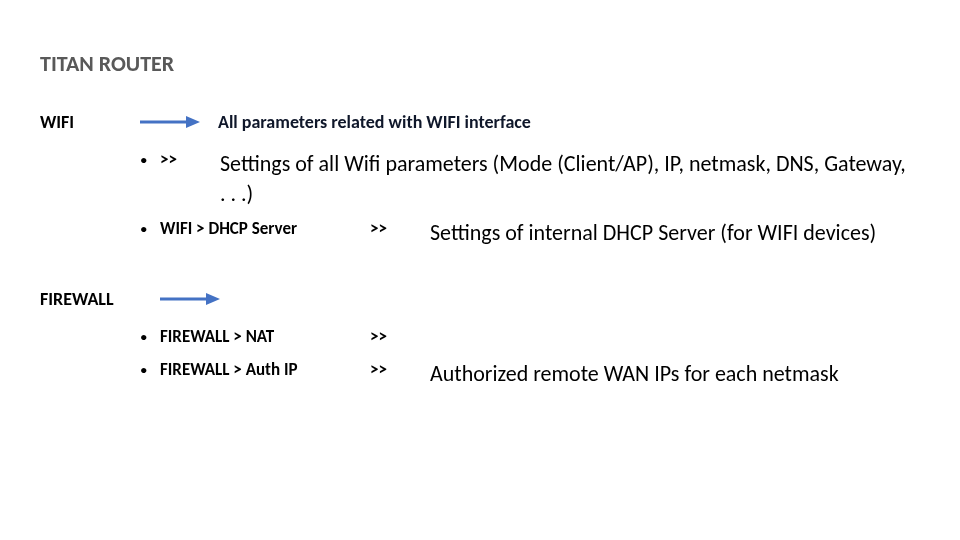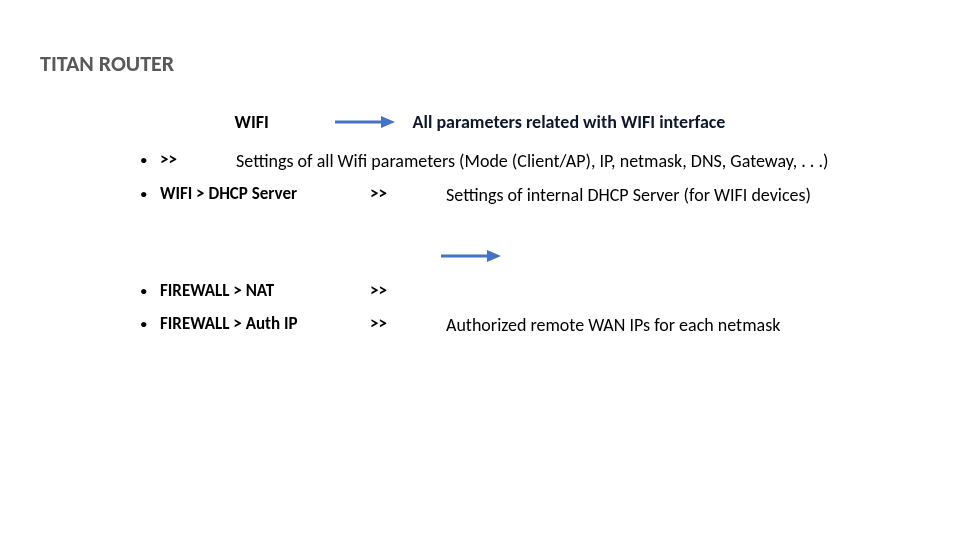--- a/index.html
+++ b/index.html
@@ -21,21 +21,20 @@
   .title {
     font-size: 22px;
     font-weight: bold;
     color: #595959;
     margin-bottom: 34px;
   }
   .section-header {
     display: flex;
     align-items: center;
     margin-bottom: 12px;
-    justify-content: center;
   }
   .section-label {
     font-size: 18px;
     font-weight: bold;
     color: #000;
     width: 100px;
   }
   .section-label.wide {
     width: 120px;
   }
@@ -70,24 +69,23 @@
     font-weight: bold;
     color: #000;
   }
   .sep {
     width: 60px;
     font-size: 17px;
     font-weight: bold;
   }
   .expl {
     flex: 1;
-    font-size: 18px;
+    font-size: 22px;
     color: #000;
     padding-right: 10px;
-    margin-left: 16px;
   }
 </style>
 </head>
 <body>
 
 <div class="page">
 
   <div class="title">TITAN ROUTER</div>
 
   <div class="section-header">
@@ -107,20 +105,21 @@
     </div>
     <div class="item-row">
       <div class="bullet">•</div>
       <div class="path">WIFI &gt; DHCP Server</div>
       <div class="sep">&gt;&gt;</div>
       <div class="expl">Settings of internal DHCP Server (for WIFI devices)</div>
     </div>
   </div>
 
   <div class="section-header">
+    <div class="section-label wide">FIREWALL</div>
     <svg class="arrow-svg" width="60" height="16" viewBox="0 0 60 16">
       <line x1="0" y1="8" x2="46" y2="8" stroke="#4472C4" stroke-width="3"></line>
       <polygon points="46,2 60,8 46,14" fill="#4472C4"></polygon>
     </svg>
   </div>
 
   <div class="items-block">
     <div class="item-row">
       <div class="bullet">•</div>
       <div class="path">FIREWALL  &gt; NAT</div>

